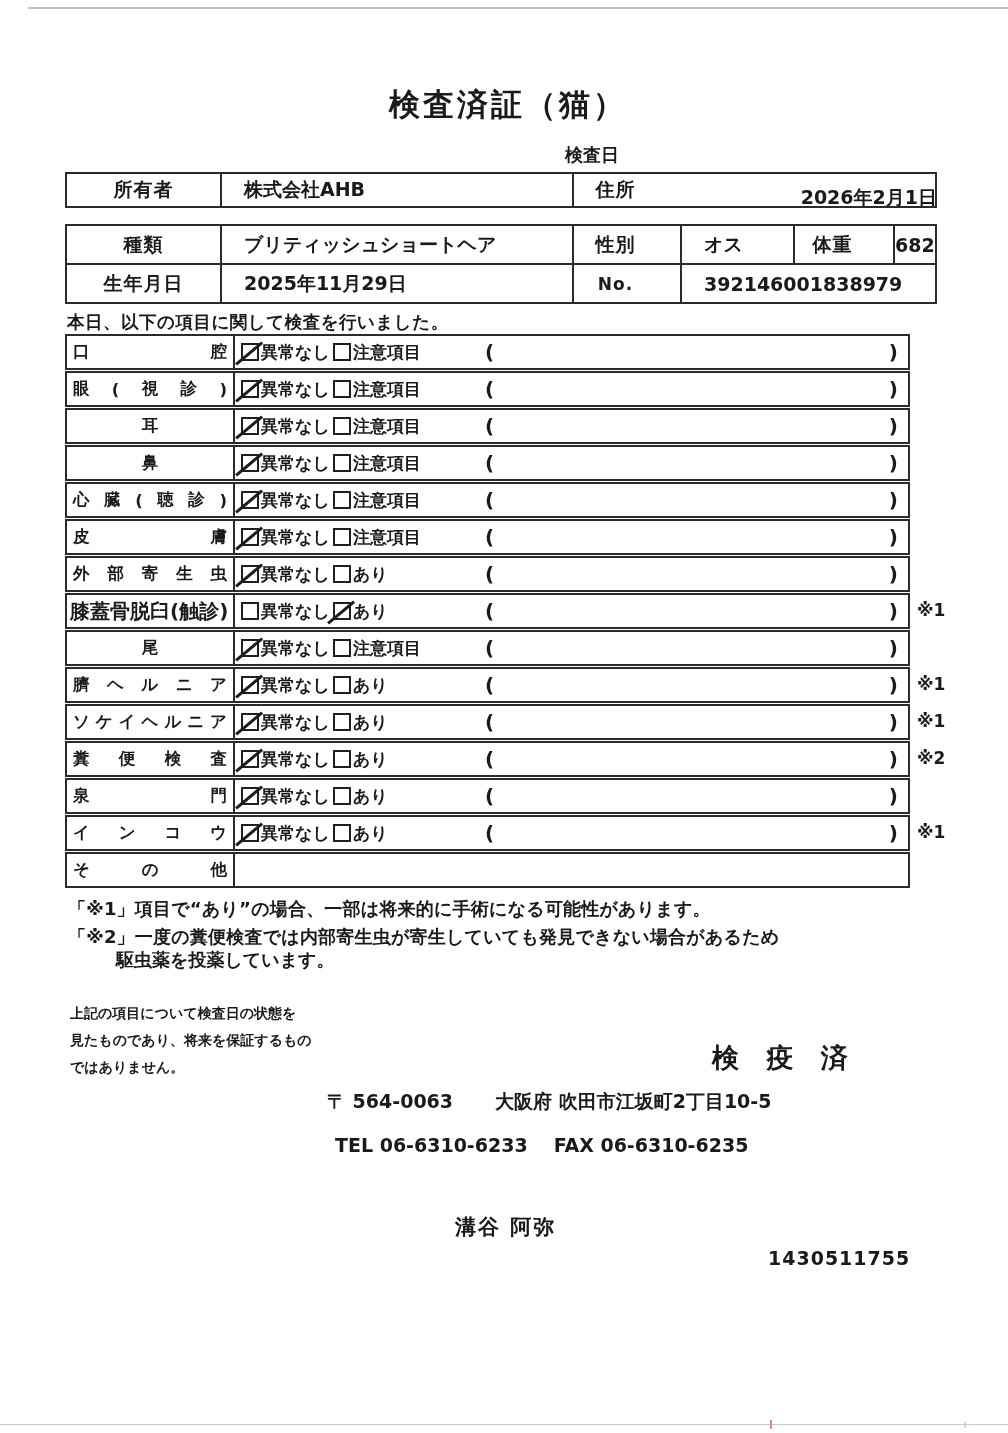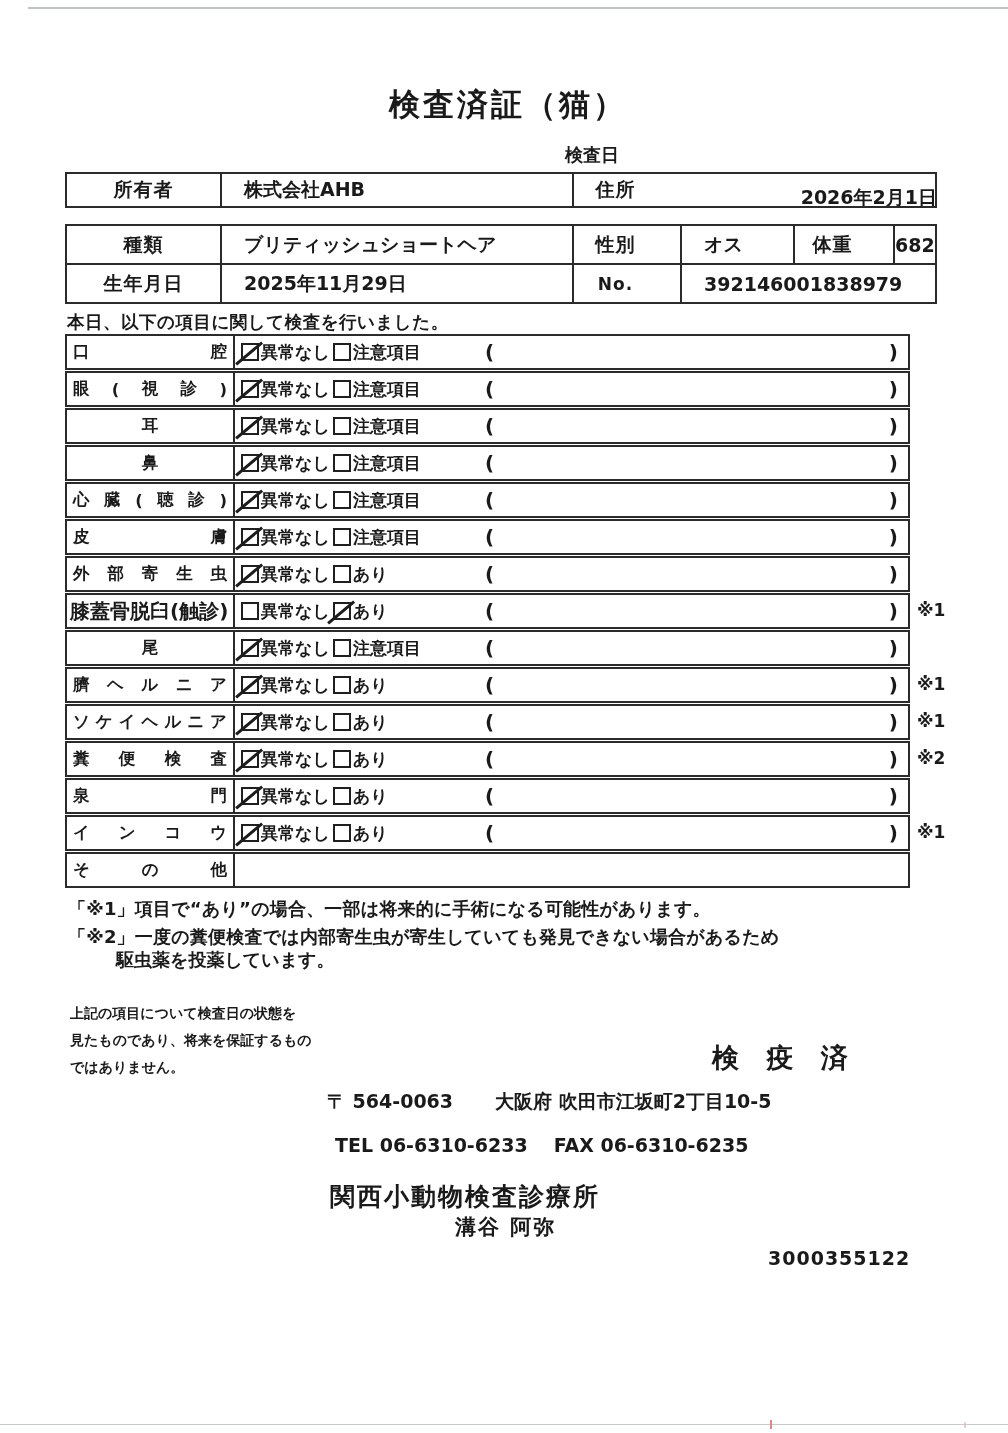--- a/index.html
+++ b/index.html
@@ -451,20 +451,19 @@
     <span class="addr-gap"></span>
     <span>大阪府 吹田市江坂町2丁目10-5</span>
   </div>
 
   <div class="tel-line">
     <span>TEL 06-6310-6233</span>
     <span class="tel-gap"></span>
     <span>FAX 06-6310-6235</span>
   </div>
 
-  <div class="clinic">関西小動物検査診療所</div>
   <div class="vet-name">溝谷 阿弥</div>
-  <div class="serial">3000355122</div>
+  <div class="serial">1430511755</div>
 
   <div class="scan-line-bottom"></div>
   <div class="scan-tick1"></div>
   <div class="scan-tick2"></div>
 </div>
 
 </body></html>

